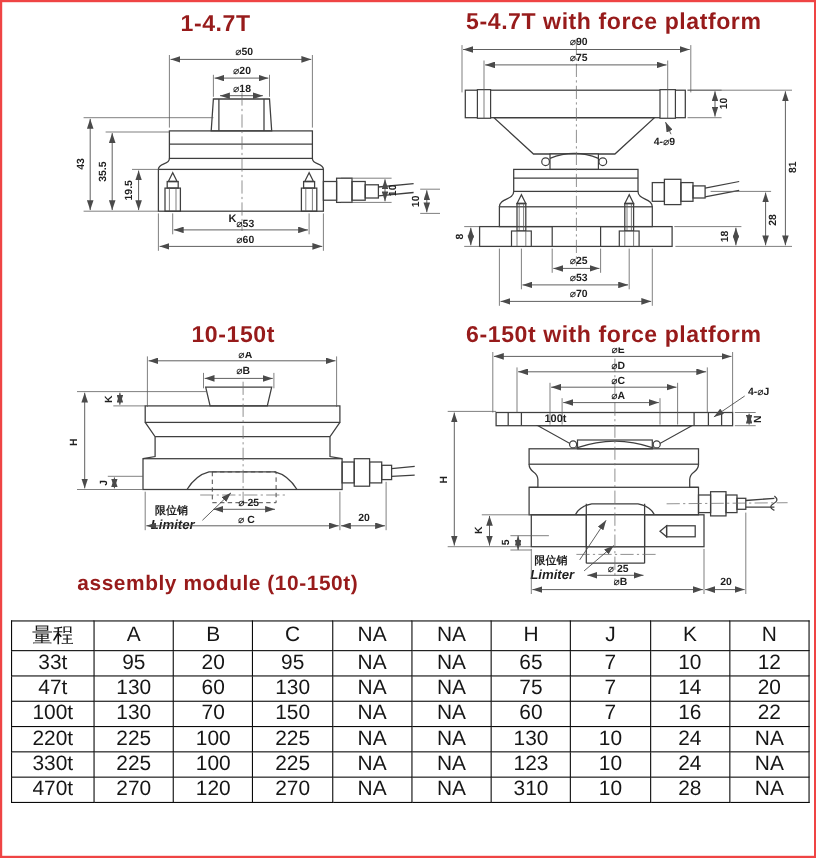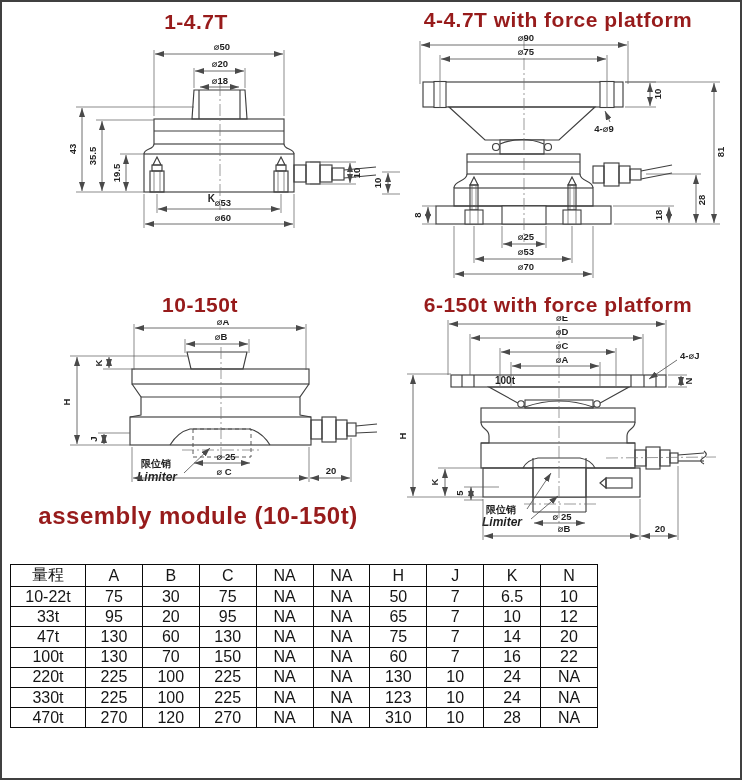--- a/index.html
+++ b/index.html
@@ -1,64 +1,64 @@
 <!DOCTYPE html>
 <html><head>
 <meta charset="utf-8">
 <style>
   html,body{margin:0;padding:0;background:#e8e8e8;}
   #sheet{
     position:relative; width:742px; height:780px;
-    background:#fff; border:2px solid #404040; box-sizing:border-box;
+    background:#fff; border:2px solid #ef4444; box-sizing:border-box;
     font-family:"Liberation Sans","DejaVu Sans",sans-serif;
     overflow:hidden;
   }
   .dtitle{
     position:absolute; text-align:center; font-weight:bold;
     color:#971b1b; font-size:21px; letter-spacing:.5px;
   }
   #t1{left:8px;  top:8px;   width:372px;}
   #t2{left:372px;top:6px;   width:368px;}
-  #t3{left:12px;  top:291px; width:372px;}
+  #t3{left:24px;  top:291px; width:372px;}
   #t4{left:372px;top:291px; width:368px;}
-  #assembly{left:16px; top:500px; width:360px; font-size:24px;}
+  #assembly{left:16px; top:518px; width:360px; font-size:19px;}
   .draw{position:absolute;}
   #s1{left:8px;  top:36px;}
   #s2{left:372px;top:30px;}
   #s3{left:8px;  top:318px;}
   #s4{left:372px;top:314px;}
   
   .ol  {fill:none; stroke:#3f3f3f; stroke-width:1.15;}
   .thin{fill:none; stroke:#5a5a5a; stroke-width:.7;}
   .dim {fill:none; stroke:#4a4a4a; stroke-width:.8;}
   .cl  {fill:none; stroke:#707070; stroke-width:.7; stroke-dasharray:12 3 2 3;}
   .dsh {fill:none; stroke:#4a4a4a; stroke-width:.9; stroke-dasharray:4 3;}
   .dt  {font:bold 9.5px "Liberation Sans","DejaVu Sans",sans-serif; fill:#1f1f1f;}
   .dtb {font:bold 10px "Liberation Sans","DejaVu Sans",sans-serif; fill:#1f1f1f;}
   .lim {font:bold italic 12px "Liberation Sans","DejaVu Sans",sans-serif; fill:#1f1f1f;}
   .wh  {fill:#fff; stroke:#3f3f3f; stroke-width:1.1;}
   
   #spec{
-    position:absolute; left:8px; top:562px; width:588px;
+    position:absolute; left:8px; top:562px; width:726px;
     border-collapse:collapse; table-layout:fixed;
-    font-size:16px; color:#161616;
+    font-size:19px; color:#161616;
   }
   #spec th,#spec td{
     border:1.4px solid #0a0a0a; text-align:center;
     height:19.2px; padding:0; font-weight:normal; overflow:hidden;
   }
   #spec col.c0{width:75px;}
 </style>
 </head>
 <body>
 
 <div id="sheet">
 
   <div id="t1" class="dtitle">1-4.7T</div>
-  <div id="t2" class="dtitle">4-4.7T with force platform</div>
+  <div id="t2" class="dtitle">5-4.7T with force platform</div>
   <div id="t3" class="dtitle">10-150t</div>
   <div id="t4" class="dtitle">6-150t with force platform</div>
   <div id="assembly" class="dtitle">assembly module (10-150t)</div>
 
   <svg id="s1" class="draw" width="372" height="252" viewBox="0 0 372 252">
     <defs>
       <marker id="ar1" markerWidth="9" markerHeight="6" refX="9" refY="3" orient="auto-start-reverse" markerUnits="userSpaceOnUse">
         <path d="M0,0 L9,3 L0,6 z" fill="#4a4a4a"></path>
       </marker>
     </defs>
@@ -457,32 +457,20 @@
           <th>B</th>
           <th>C</th>
           <th>NA</th>
           <th>NA</th>
           <th>H</th>
           <th>J</th>
           <th>K</th>
           <th>N</th>
         </tr>
         <tr>
-          <td>10-22t</td>
-          <td>75</td>
-          <td>30</td>
-          <td>75</td>
-          <td>NA</td>
-          <td>NA</td>
-          <td>50</td>
-          <td>7</td>
-          <td>6.5</td>
-          <td>10</td>
-        </tr>
-        <tr>
           <td>33t</td>
           <td>95</td>
           <td>20</td>
           <td>95</td>
           <td>NA</td>
           <td>NA</td>
           <td>65</td>
           <td>7</td>
           <td>10</td>
           <td>12</td>

